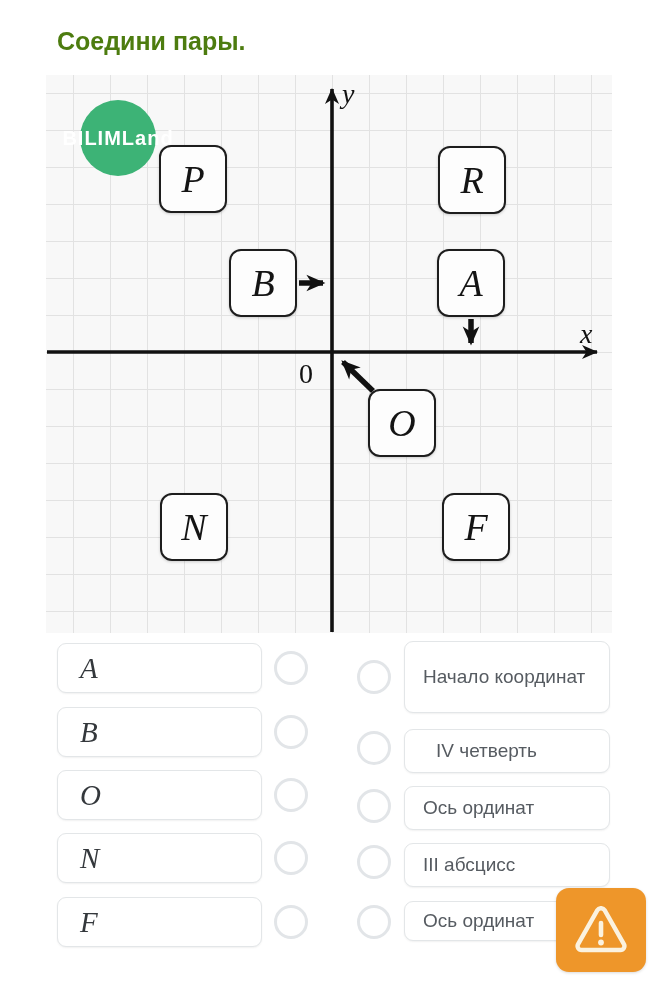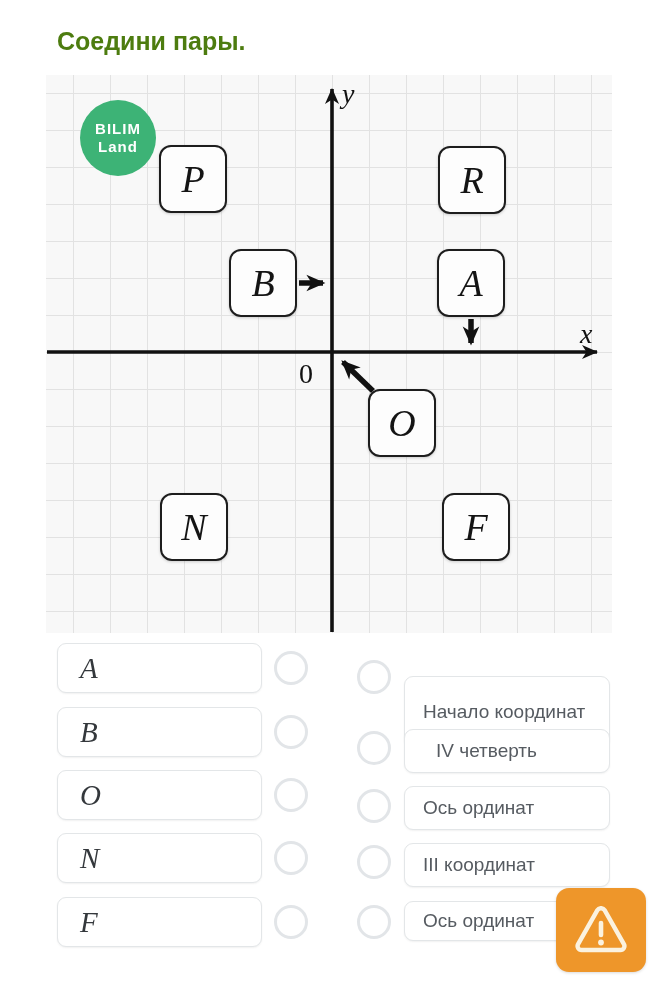--- a/index.html
+++ b/index.html
@@ -36,22 +36,22 @@
   }
   .origin-label {
     position: absolute;
     font-family: "Liberation Serif", serif;
     font-style: normal; font-size: 28px; color: #111;
   }
 
   .logo {
     position: absolute; left: 34px; top: 25px;
     width: 76px; height: 76px; border-radius: 50%;
-    display: flex; flex-direction: column; align-items: center; justify-content: center;
-    color: #ffffff; font-size: 15px; font-weight: 600; letter-spacing: 1px;
+    display: flex; align-items: center; justify-content: center;
+    color: #ffffff; font-size: 20px; font-weight: 600; letter-spacing: 1px;
     line-height: 1.2;
   }
 
   .plane-box {
     position: absolute; width: 68px; height: 68px;
     background: #fdfdfd; border: 2px solid #1d1d1d; border-radius: 12px;
     display: flex; align-items: center; justify-content: center;
     font-family: "Liberation Serif", serif; font-style: italic;
     font-size: 38px; color: #141414;
     box-shadow: 0 1px 3px rgba(0,0,0,.18);
@@ -174,31 +174,31 @@
 <div class="radio" style="left:274px; top:778px;"></div>
 <div class="radio" style="left:274px; top:841px;"></div>
 <div class="radio" style="left:274px; top:905px;"></div>
 
 <div class="radio" style="left:357px; top:660px;"></div>
 <div class="radio" style="left:357px; top:731px;"></div>
 <div class="radio" style="left:357px; top:789px;"></div>
 <div class="radio" style="left:357px; top:845px;"></div>
 <div class="radio" style="left:357px; top:905px;"></div>
 
-<div class="option-right" style="top:676px; height:72px;">
+<div class="option-right" style="top:641px; height:72px;">
   <span>Начало координат</span>
 </div>
 <div class="option-right" style="top:729px; height:44px;padding-left:31px;">
   <span>IV четверть</span>
 </div>
 <div class="option-right" style="top:786px; height:44px;">
   <span>Ось ординат</span>
 </div>
 <div class="option-right" style="top:843px; height:44px;">
-  <span>III координат</span>
+  <span>III абсцисс</span>
 </div>
 <div class="option-right" style="top:901px; height:40px;">
   <span>Ось ординат</span>
 </div>
 
 <button class="warning-btn">
   <span style="display:flex;">
     <svg width="54" height="48" viewBox="0 0 54 48" fill="none">
       <path d="M23.4 4.2 L4.1 38.1 c-1.5 2.6 0.4 5.9 3.5 5.9 l38.8 0 c3.1 0 5 -3.3 3.5 -5.9 L30.6 4.2 c-1.6 -2.7 -5.6 -2.7 -7.2 0 Z" stroke="#fbf2df" stroke-width="4.4" stroke-linejoin="round"></path>
       <line x1="27" y1="17" x2="27" y2="29" stroke="#fbf2df" stroke-width="4.6" stroke-linecap="round"></line>

